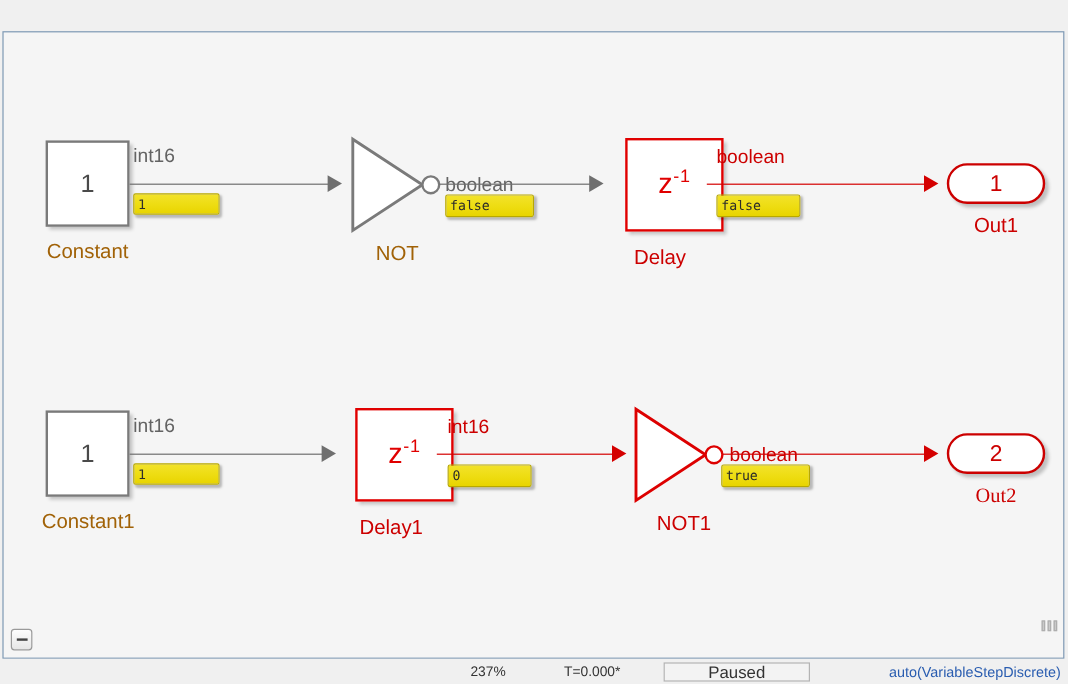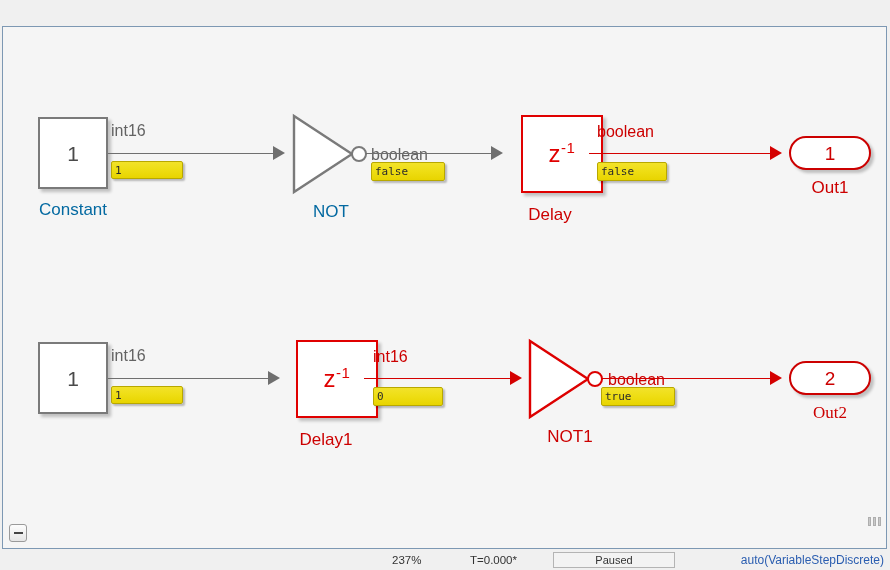--- a/index.html
+++ b/index.html
@@ -151,21 +151,21 @@
   }
   .outport-num {
     font-size: 19px;
     color: #cc0000;
     line-height: 1;
   }
 
   
   .blk-label {
     font-size: 17px;
-    color: #0369a1;
+    color: #a16207;
     white-space: nowrap;
     text-align: center;
   }
   .blk-label.red { color: #cc0000; }
 
   
   .sig-label {
     font-size: 16px;
     color: #636363;
     white-space: nowrap;
@@ -240,21 +240,21 @@
   .sb-state {
     position: absolute;
     left: 553px;
     width: 122px; height: 16px;
     box-sizing: border-box;
     background: #f3f3f3;
     border: 1px solid #b4b4b4;
     display: flex;
     align-items: center;
     justify-content: center;
-    font-size: 11px;
+    font-size: 14px;
     color: #333;
   }
   .sb-solver {
     position: absolute;
     right: 6px;
     color: #2a5db0;
     font-size: 12px;
   }
   .resize-grip {
     position: absolute;
@@ -317,20 +317,21 @@
         <div class="el arrow red" style="left:767px; top:119px;"></div>
 
         <div class="el outport" style="left:786px; top:109px; width:82px; height:34px;">
           <span class="outport-num">1</span>
         </div>
         <div class="el blk-label red" style="left:786px; top:151px; width:82px;">Out1</div>
 
         <div class="el box" style="left:35px; top:315px; width:70px; height:72px;">
           <span class="box-text">1</span>
         </div>
+        <div class="el blk-label" style="left:8px; top:398px; width:125px;">Constant1</div>
         <div class="el sig-label" style="left:108px; top:320px;">int16</div>
         <div class="el badge" style="left:108px; top:359px; width:72px; height:18px;">1</div>
 
         <div class="el wire" style="left:105px; top:350.5px; width:162px;"></div>
         <div class="el arrow" style="left:265px; top:344px;"></div>
 
         <div class="el box red" style="left:281px; top:313px; width:82px; height:78px;">
           <span class="ztext">z<sup>-1</sup></span>
         </div>
         <div class="el blk-label red" style="left:268px; top:403px; width:110px;">Delay1</div>

